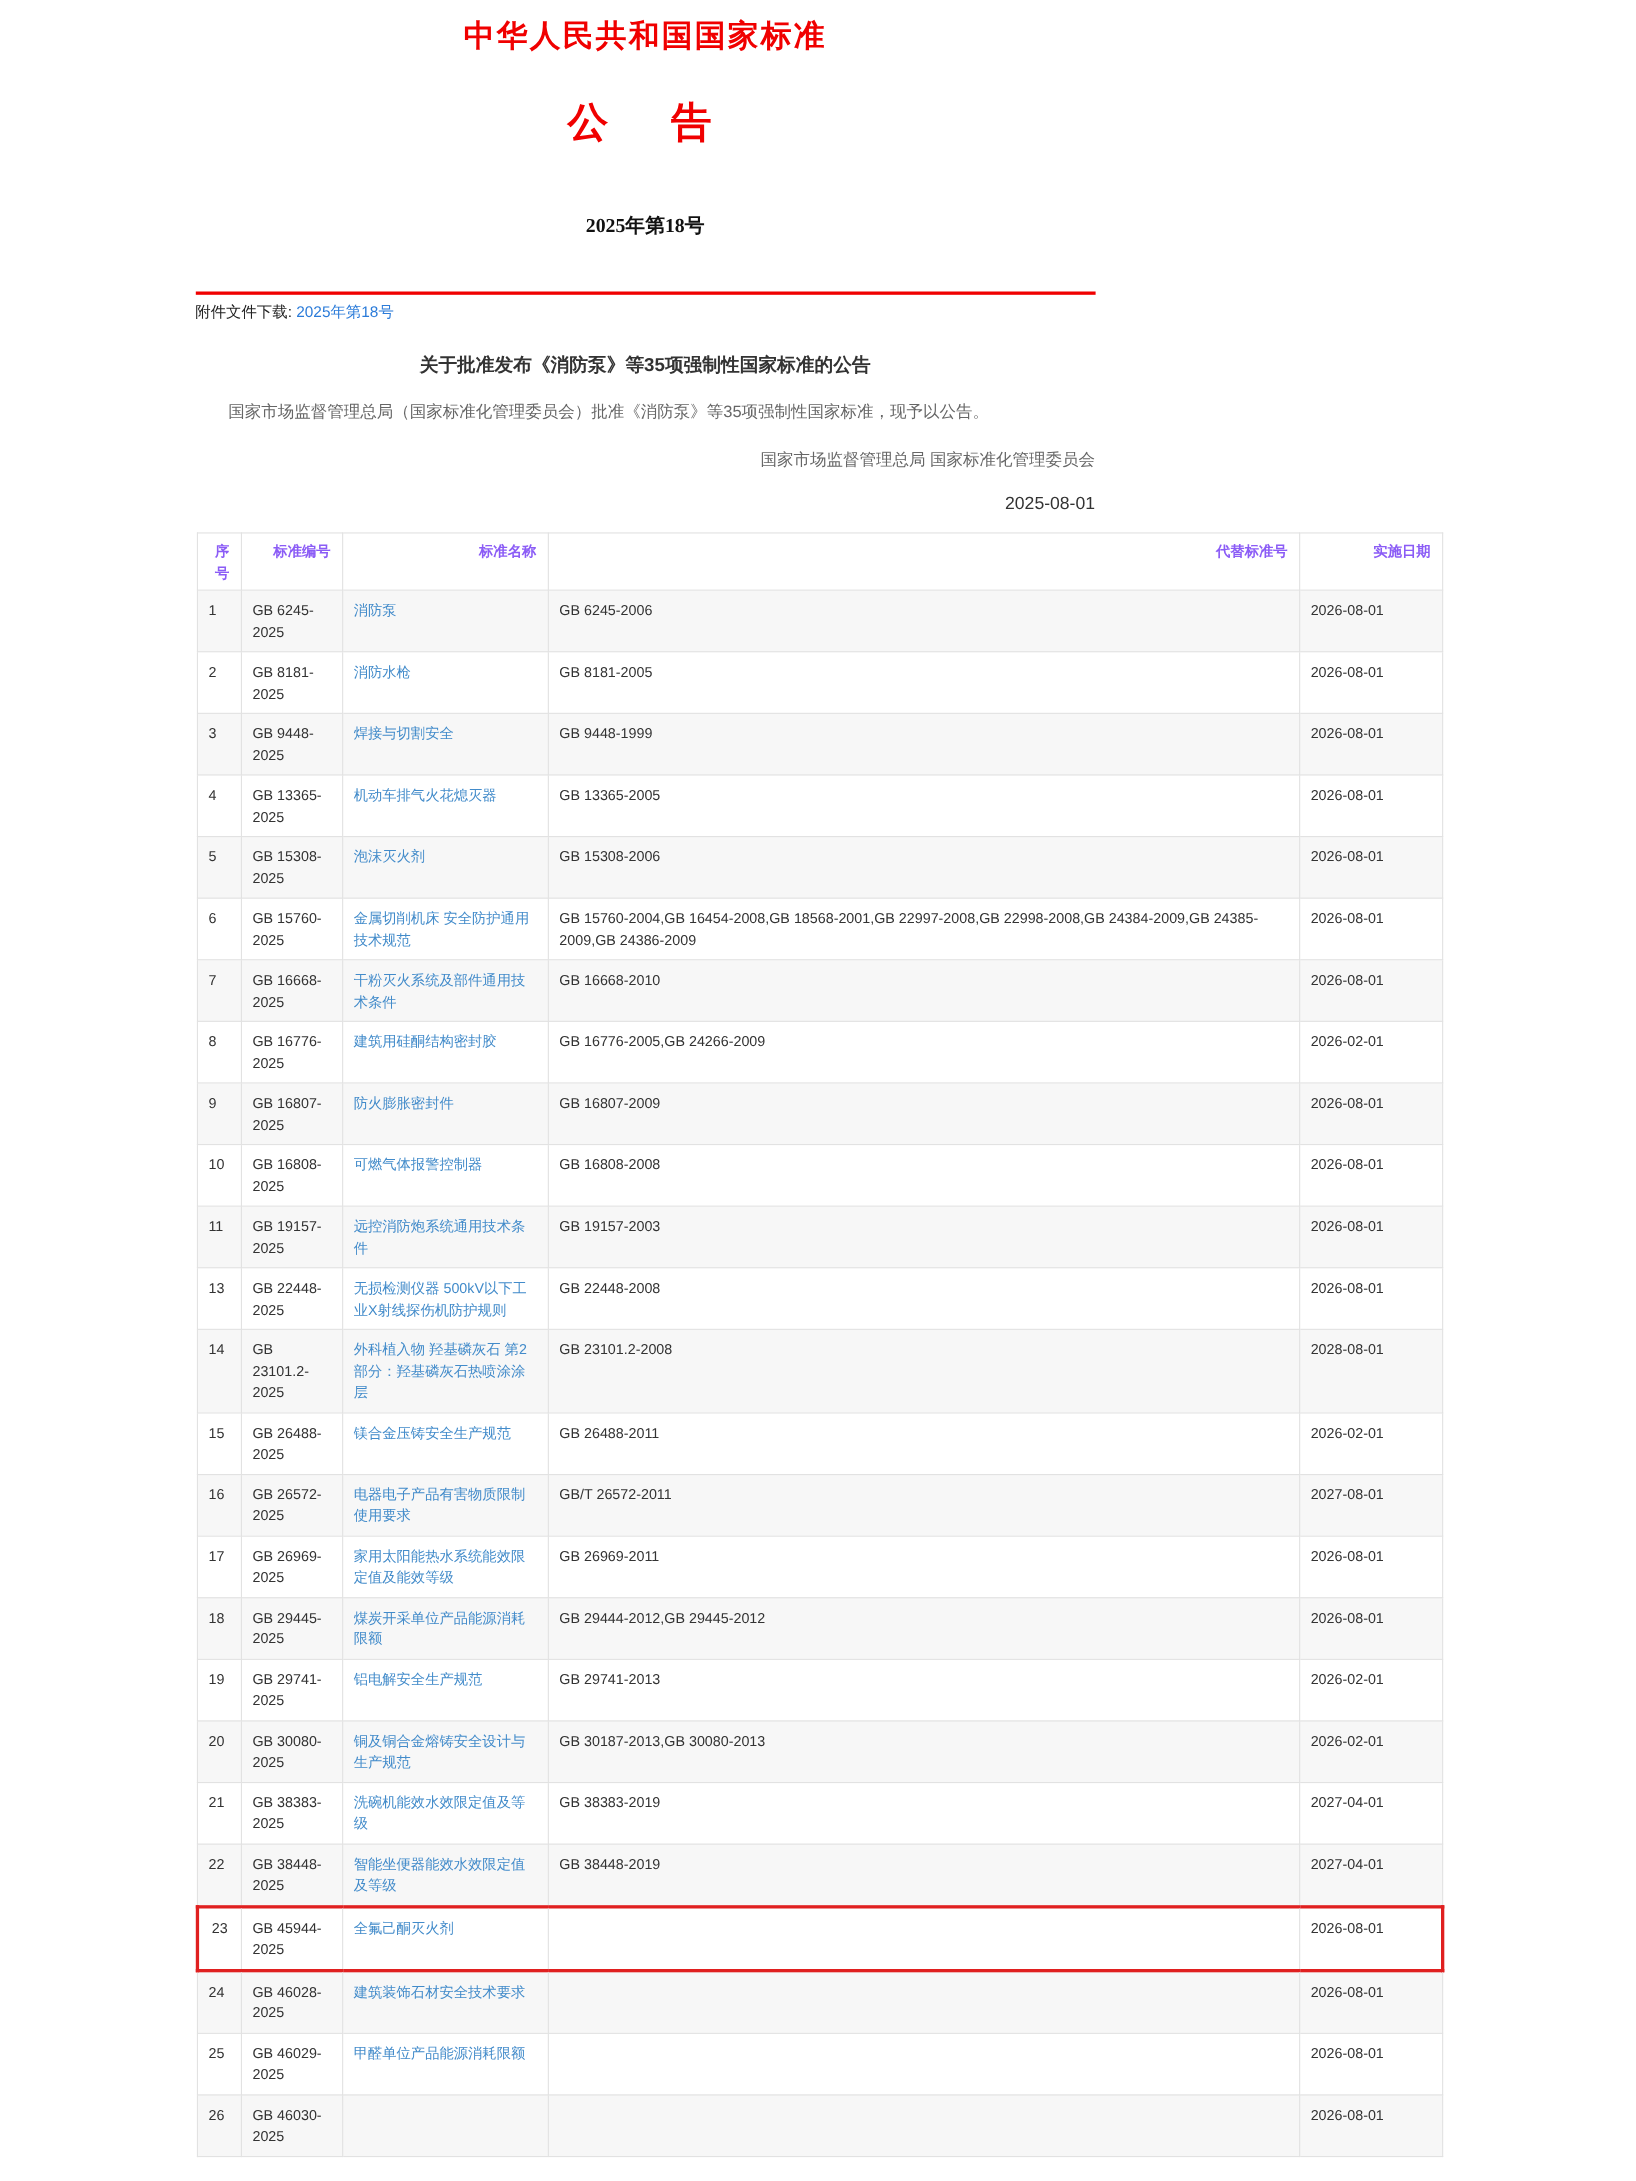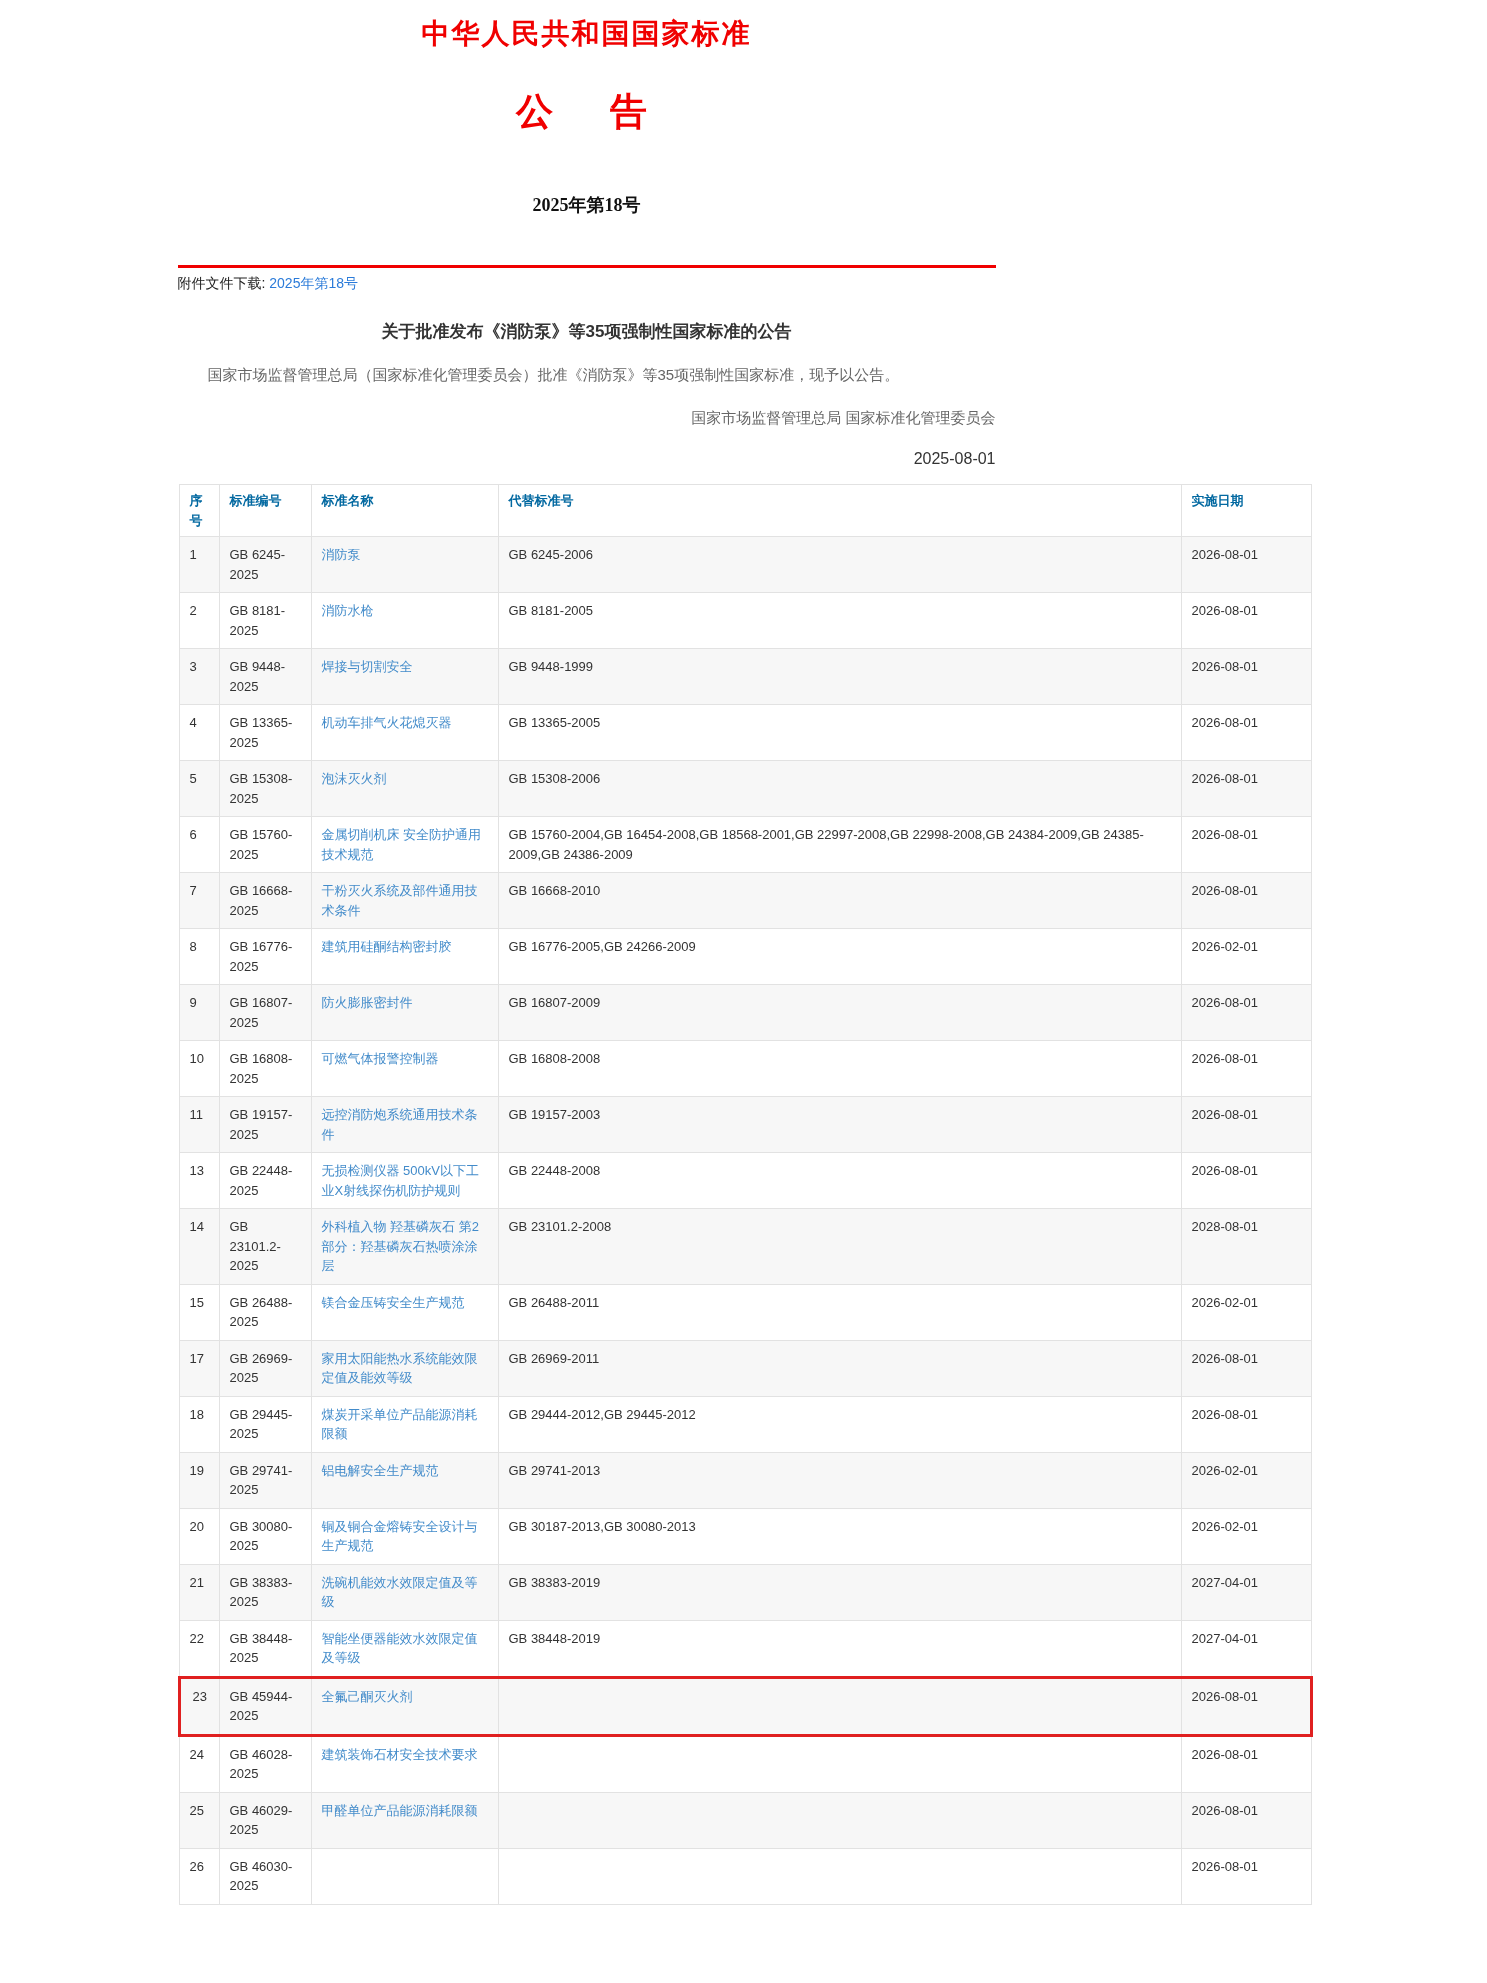--- a/index.html
+++ b/index.html
@@ -103,21 +103,22 @@
     padding:8px 10px;
     text-align:left;
     vertical-align:top;
     line-height:1.5;
     word-wrap:break-word;
   }
   table.standards th{
     font-weight:bold;
     background:#ffffff;
     padding:6px 10px;
-    color:#0369a1;
+    color:#8b5cf6;
+    text-align:right;
   }
   table.standards tbody tr:nth-child(odd) td{ background:var(--row-alt,#f7f7f7); }
   table.standards tbody tr:nth-child(even) td{ background:#ffffff; }
   td a.std-link{
     color:var(--link-blue,#428bca);
     text-decoration:none;
     cursor:pointer;
   }
   tr.highlight td{
     border-top:3px solid var(--highlight-red,#e02020);
@@ -254,20 +255,27 @@
           <td>2028-08-01</td>
         </tr>
         <tr>
           <td>15</td>
           <td>GB 26488-2025</td>
           <td><a class="std-link">镁合金压铸安全生产规范</a></td>
           <td>GB 26488-2011</td>
           <td>2026-02-01</td>
         </tr>
         <tr>
+          <td>16</td>
+          <td>GB 26572-2025</td>
+          <td><a class="std-link">电器电子产品有害物质限制使用要求</a></td>
+          <td>GB/T 26572-2011</td>
+          <td>2027-08-01</td>
+        </tr>
+        <tr>
           <td>17</td>
           <td>GB 26969-2025</td>
           <td><a class="std-link">家用太阳能热水系统能效限定值及能效等级</a></td>
           <td>GB 26969-2011</td>
           <td>2026-08-01</td>
         </tr>
         <tr>
           <td>18</td>
           <td>GB 29445-2025</td>
           <td><a class="std-link">煤炭开采单位产品能源消耗限额</a></td>

